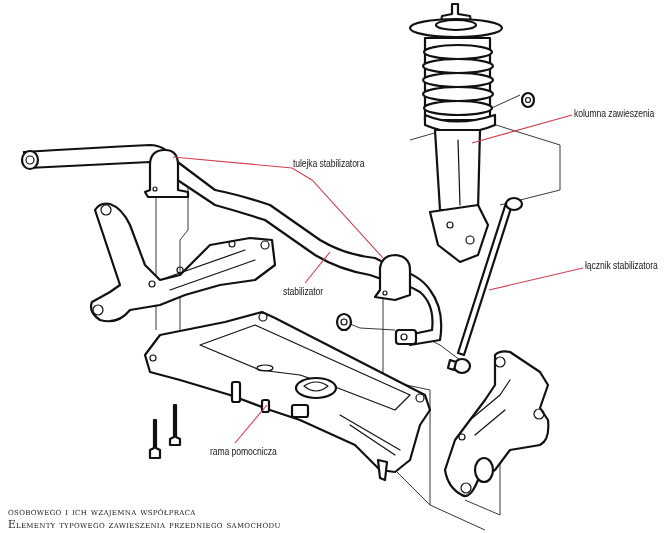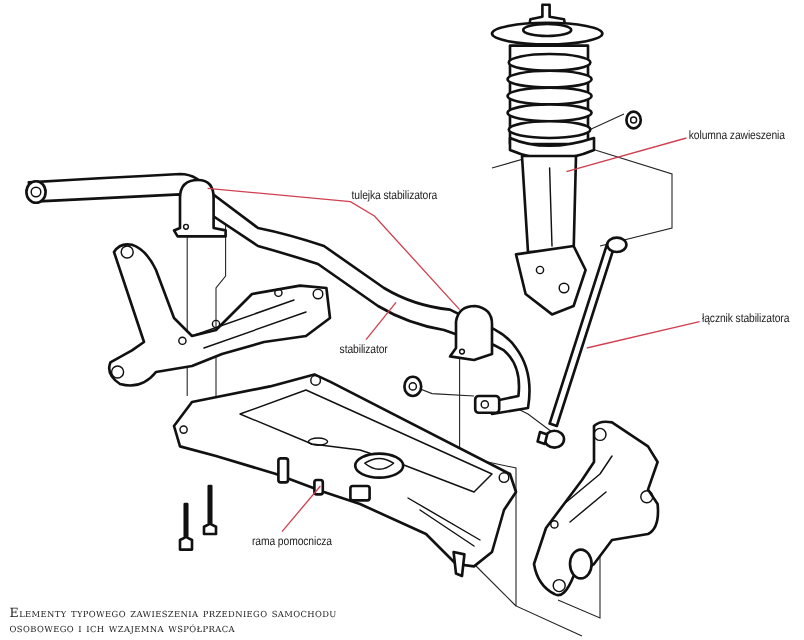--- a/index.html
+++ b/index.html
@@ -141,16 +141,16 @@
 
 
 <span class="label" style="left:574px; top:108px;">kolumna zawieszenia</span>
 <span class="label" style="left:293px; top:158px;">tulejka stabilizatora</span>
 <span class="label" style="left:283px; top:286px;">stabilizator</span>
 <span class="label" style="left:585px; top:260px;">łącznik stabilizatora</span>
 <span class="label" style="left:210px; top:446px;">rama pomocnicza</span>
 
 
 <div class="caption">
+  <div>osobowego i ich wzajemna współpraca</div>
   <div>Elementy typowego zawieszenia przedniego samochodu</div>
-  <div>osobowego i ich wzajemna współpraca</div>
 </div>
 </div>
 
 </body></html>

